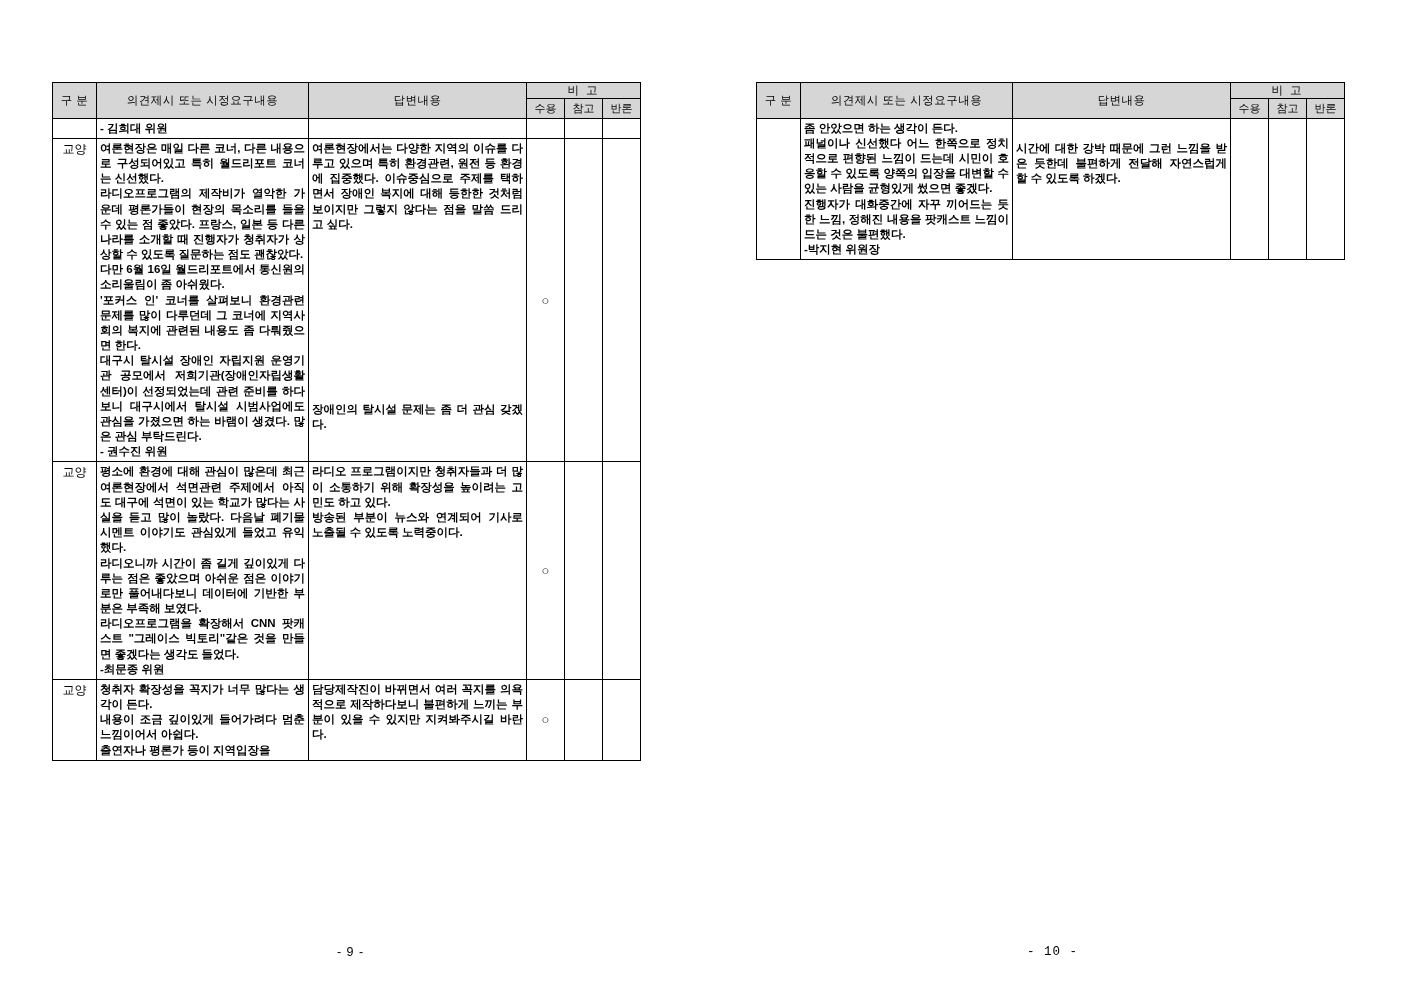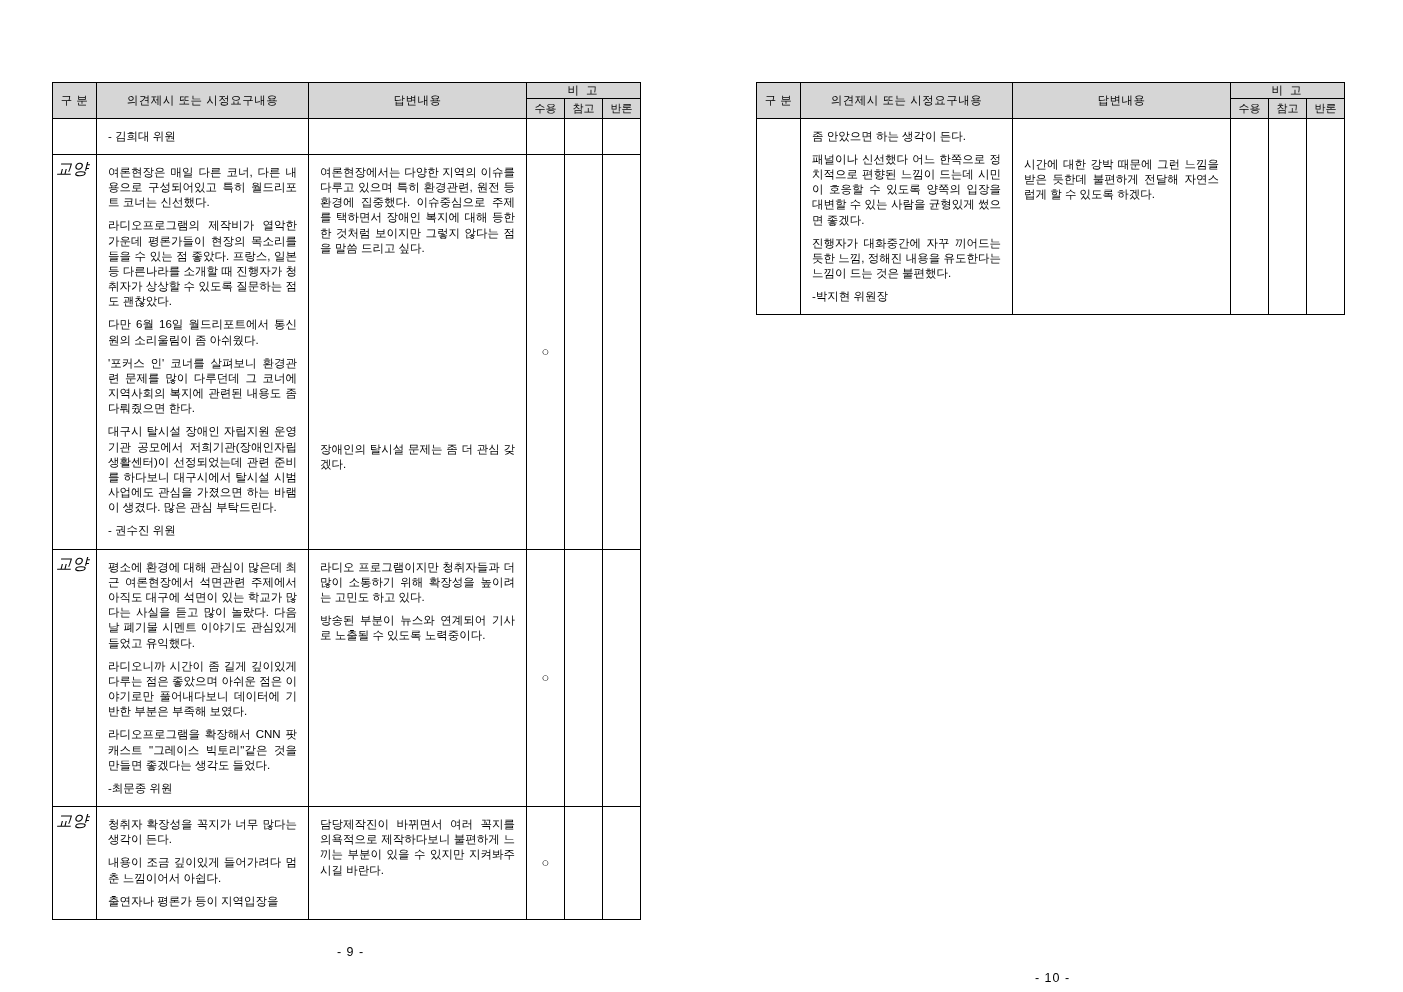--- a/index.html
+++ b/index.html
@@ -52,35 +52,35 @@
     letter-spacing: 2px;
     padding: 0 !important;
   }
   .hdr-sub {
     background: #d6d6d6;
     vertical-align: middle !important;
     font-size: 11px;
     padding: 2px 1px !important;
   }
   .cell-gubun {
-    text-align: left;
+    text-align: center;
     vertical-align: top;
-    font-size: 16px;
+    font-size: 12px;
     padding-top: 3px !important;
-    font-style: italic;
   }
   .cell-mark {
     text-align: center;
     vertical-align: middle !important;
     font-size: 13px;
   }
   .cell-body p {
-    margin: 8px;
+    margin: 0;
     text-align: justify;
     text-justify: inter-ideograph;
+    font-weight: bold;
   }
   .cell-body p.spacer {
     height: 20px;
   }
   .cell-body p.gap-big {
     height: 170px;
   }
   .page-number {
     position: absolute;
     width: 100%;
@@ -219,28 +219,28 @@
           <th class="hdr-sub">참고</th>
           <th class="hdr-sub">반론</th>
         </tr>
       </thead>
       <tbody>
         <tr>
           <td class="cell-gubun"></td>
           <td class="cell-body">
             <p>좀 안았으면 하는 생각이 든다.</p>
             <p>패널이나 신선했다 어느 한쪽으로 정치적으로 편향된 느낌이 드는데 시민이 호응할 수 있도록 양쪽의 입장을 대변할 수 있는 사람을 균형있게 썼으면 좋겠다.</p>
-            <p>진행자가 대화중간에 자꾸 끼어드는 듯한 느낌, 정해진 내용을 유도한다는 느낌이 드는 것은 불편했다.</p>
+            <p>진행자가 대화중간에 자꾸 끼어드는 듯한 느낌, 정해진 내용을 팟캐스트 느낌이 드는 것은 불편했다.</p>
             <p>-박지현 위원장</p>
           </td>
           <td class="cell-body">
             <p class="spacer"></p>
             <p>시간에 대한 강박 때문에 그런 느낌을 받은 듯한데 불편하게 전달해 자연스럽게 할 수 있도록 하겠다.</p>
           </td>
           <td class="cell-mark"></td>
           <td class="cell-mark"></td>
           <td class="cell-mark"></td>
         </tr>
       </tbody>
     </table>
   </div>
-  <div class="page-number" style="top:971px;">- 10 -</div>
+  <div class="page-number" style="top:945px;font-family:Liberation Mono, monospace;">- 10 -</div>
 </div>
 
 </body></html>

